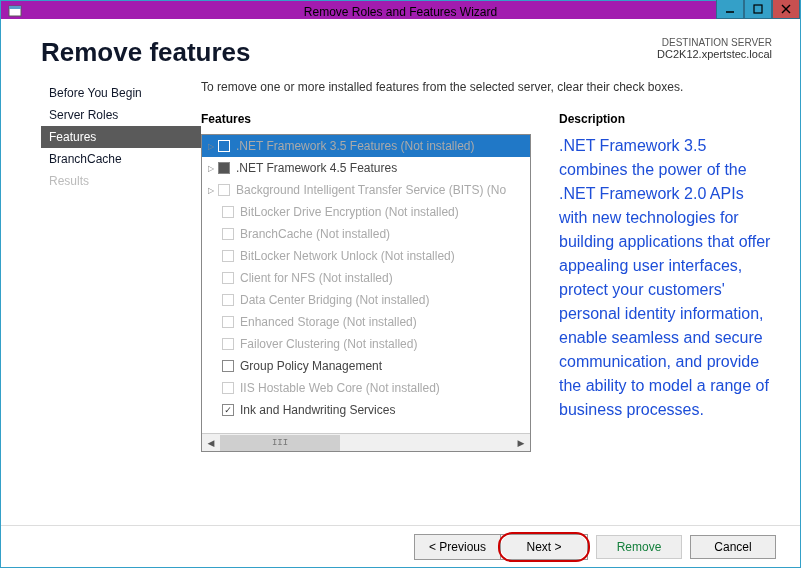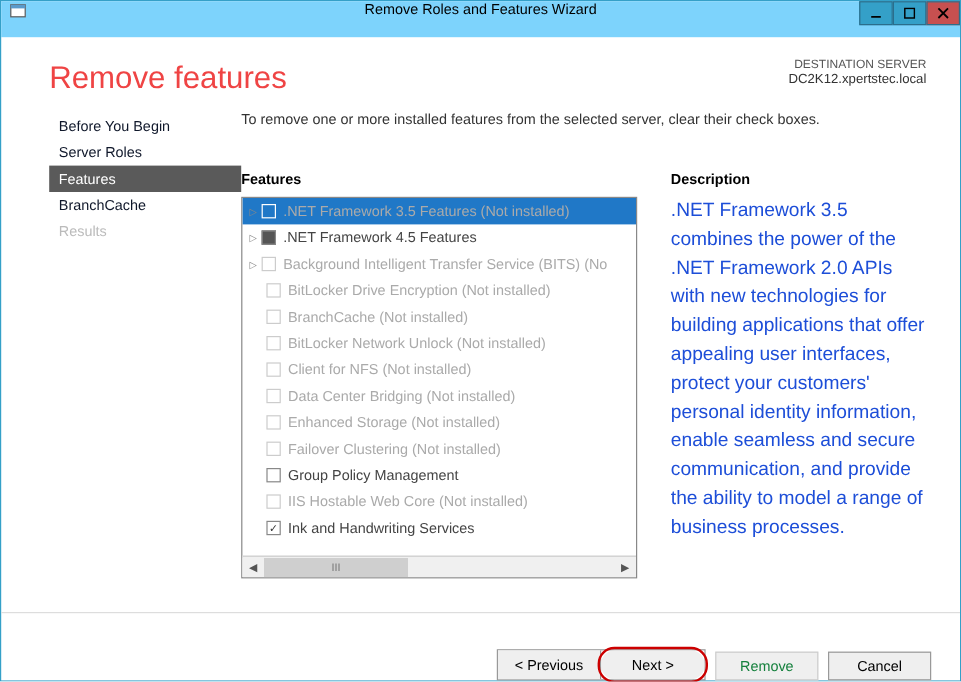--- a/index.html
+++ b/index.html
@@ -1,56 +1,56 @@
 <!DOCTYPE html>
 <html><head>
 <meta charset="utf-8">
 <style>
 * { box-sizing: border-box; margin: 0; padding: 0; }
 body { font-family: "Segoe UI", Tahoma, sans-serif; font-size: 12px; background: #fff; width: 801px; height: 568px; overflow: hidden; position: relative; }
 .window { width: 801px; height: 568px; border: 1px solid #34a0c8; background: #fff; display: flex; flex-direction: column; }
-.titlebar { background: #7dd3fc; height: 30px; display: flex; align-items: flex-start; color: #000; position: relative; }
+.titlebar { background: #a21caf; height: 18px; display: flex; align-items: flex-end; color: #000; position: relative; }
 .titlebar .icon { width: 16px; height: 16px; margin: 0 6px; }
 .titlebar .title { position: absolute; left: 50%; transform: translateX(-50%); font-size: 12px; color: #000; }
 .titlebar .controls { margin-left: auto; display: flex; }
 .titlebar .ctrl { width: 28px; height: 20px; border: 1px solid #2b6e8c; background: #34a0c8; margin-top: 0; display: flex; align-items: center; justify-content: center; font-size: 12px; }
 .titlebar .ctrl.close { background: #c75050; }
 .body { flex: 1; display: flex; flex-direction: column; padding: 0; position: relative; }
 .header-row { display: flex; justify-content: space-between; align-items: flex-start; padding: 18px 28px 0 40px; }
-.page-title { font-size: 26px; font-weight: 400; color: #ef4444; }
+.page-title { font-size: 26px; font-weight: 700; color: #0f172a; }
 .dest { text-align: right; font-size: 10px; color: #555; }
 .dest .label { text-transform: none; font-size: 10px; }
 .dest .server { font-size: 11px; color: #333; }
 .content { flex: 1; display: flex; padding: 12px 28px 10px 40px; }
 .sidebar { width: 160px; padding-top: 2px; }
 .sidebar .item { padding: 4px 8px; font-size: 12px; color: #0f172a; cursor: pointer; }
 .sidebar .item.selected { background: #5a5a5a; color: #fff; }
 .sidebar .item.disabled { color: #bbb; }
 .main { flex: 1; display: flex; flex-direction: column; }
-.instruction { font-size: 12px; color: #333; margin-bottom: 36px; }
+.instruction { font-size: 12px; color: #333; margin-bottom: 18px; }
 .cols { display: flex; flex: 1; gap: 28px; }
 .features-col { width: 330px; display: flex; flex-direction: column; }
 .desc-col { flex: 1; }
 .col-label { font-weight: 600; font-size: 12px; margin-bottom: 8px; }
 .features-box { border: 1px solid #888; height: 318px; display: flex; flex-direction: column; position: relative; overflow: hidden; }
 .features-list { flex: 1; overflow: hidden; padding: 0; }
 .feat { display: flex; align-items: center; height: 22px; padding: 0 4px; font-size: 12px; color: #444; white-space: nowrap; }
 .feat.selected { background: #2078c7; color: #fff; }
 .feat.disabled { color: #aaa; }
 .expander { width: 10px; font-size: 8px; color: #888; text-align: center; margin-right: 2px; }
 .feat .cb { width: 12px; height: 12px; border: 1px solid #888; margin-right: 6px; display: inline-flex; align-items: center; justify-content: center; font-size: 9px; color: #333; }
 .feat.disabled .cb { border-color: #ccc; }
 .feat.selected .cb { border-color: #fff; }
 .feat .cb.filled { background: #555; }
 .hscroll { height: 18px; border-top: 1px solid #ccc; display: flex; align-items: center; background: #f0f0f0; }
-.hscroll .track { flex: 1; height: 16px; background: #f0f0f0; position: relative; }
+.hscroll .track { flex: 1; height: 16px; background: #f0f0f0; position: relative; font-family: Liberation Mono, monospace; }
 .hscroll .thumb { position: absolute; left: 0; width: 120px; height: 16px; background: #cfcfcf; display: flex; align-items: center; justify-content: center; }
 .hscroll .arrow { width: 18px; height: 16px; background: #f0f0f0; display: flex; align-items: center; justify-content: center; font-size: 9px; color: #555; border: 0 solid #ccc; }
 .desc-text { font-size: 16px; color: #1d4ed8; line-height: 1.5; }
-.footer { height: 57px; border-top: 1px solid #ddd; display: flex; align-items: flex-end; justify-content: flex-end; padding: 0 24px; gap: 8px; }
+.footer { height: 42px; border-top: 1px solid #ddd; display: flex; align-items: center; justify-content: flex-end; padding: 0 24px; gap: 8px; }
 .footer .btn { width: 86px; height: 24px; border: 1px solid #999; background: #efefef; font-size: 12px; display: flex; align-items: center; justify-content: center; cursor: pointer; }
 .footer .btn.disabled { color: #15803d; border-color: #ccc; cursor: default; }
 .footer .btn.highlight { outline: 2px solid #c00; outline-offset: 1px; border-radius: 11px; }
 .prevnext { display: flex; border: 1px solid #999; }
 .prevnext .btn { border: none; border-right: 1px solid #999; }
 .prevnext .btn:last-child { border-right: none; }
 </style>
 </head>
 <body>
 

